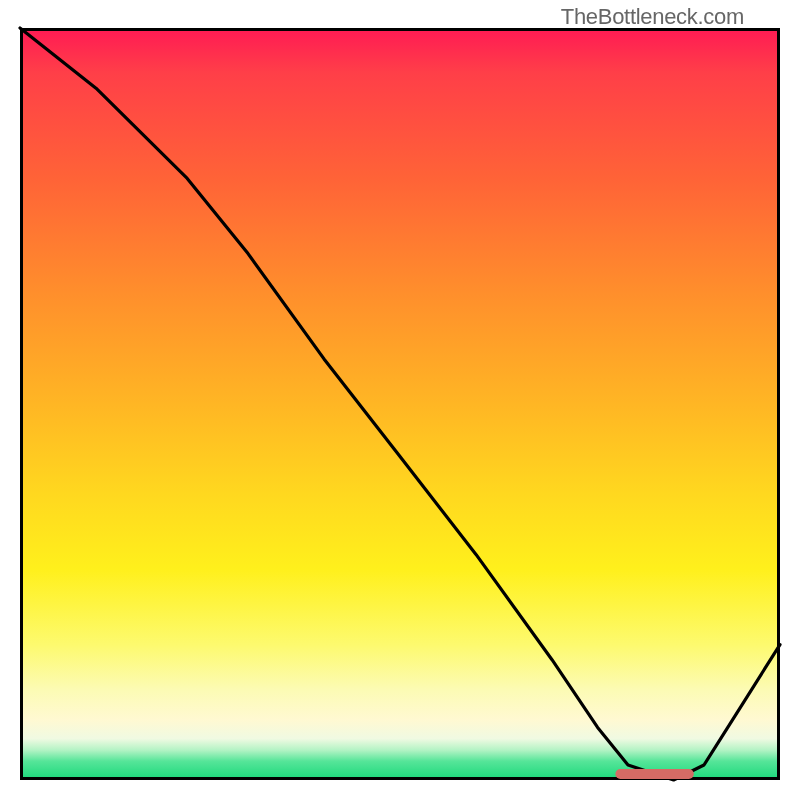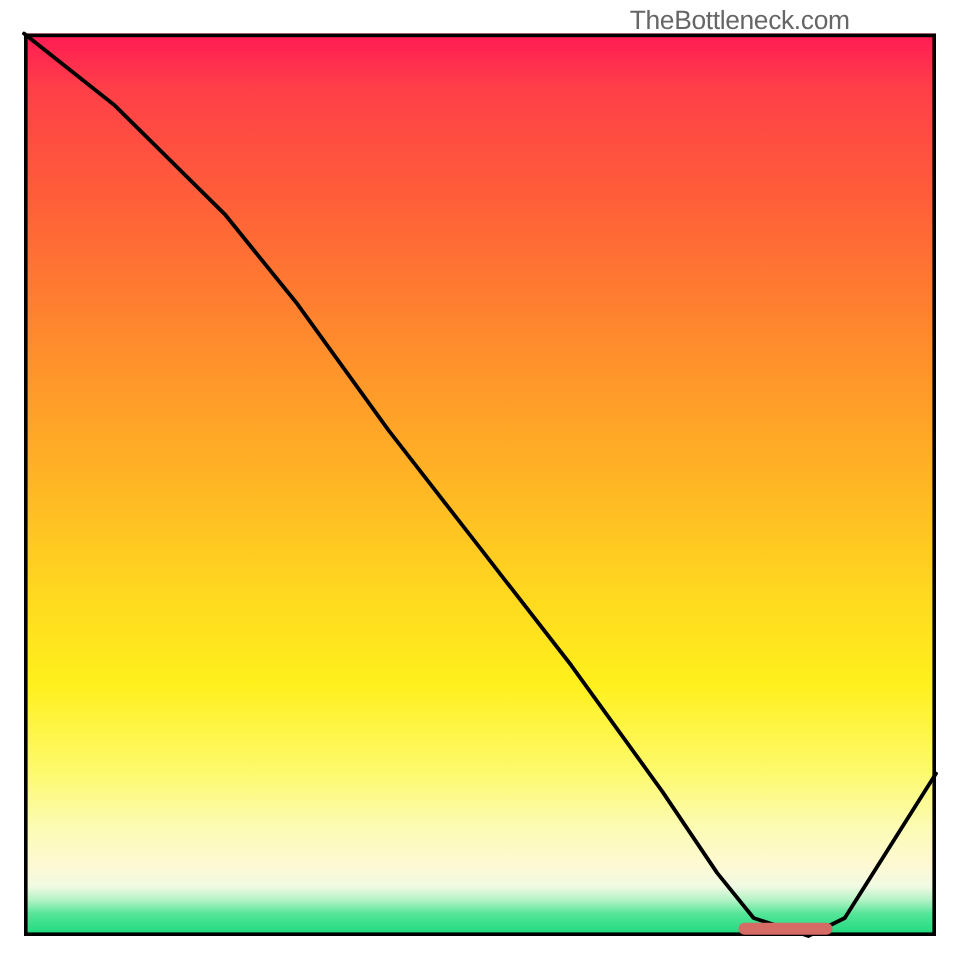--- a/index.html
+++ b/index.html
@@ -8,20 +8,21 @@
     width: 800px;
     height: 800px;
     background: #ffffff;
     font-family: Arial, Helvetica, sans-serif;
     overflow: hidden;
   }
   .wrap {
     position: relative;
     width: 720px;
     height: 800px;
+    padding-left: 36px;
   }
   .watermark {
     position: absolute;
     top: 4px;
     right: 12px;
     font-size: 22px;
     font-weight: 500;
     color: #666666;
     letter-spacing: -0.3px;
     z-index: 10;

